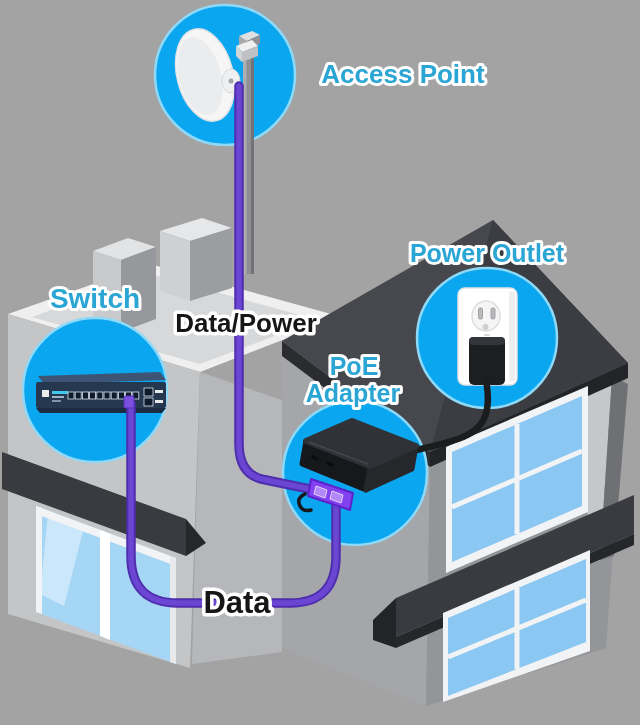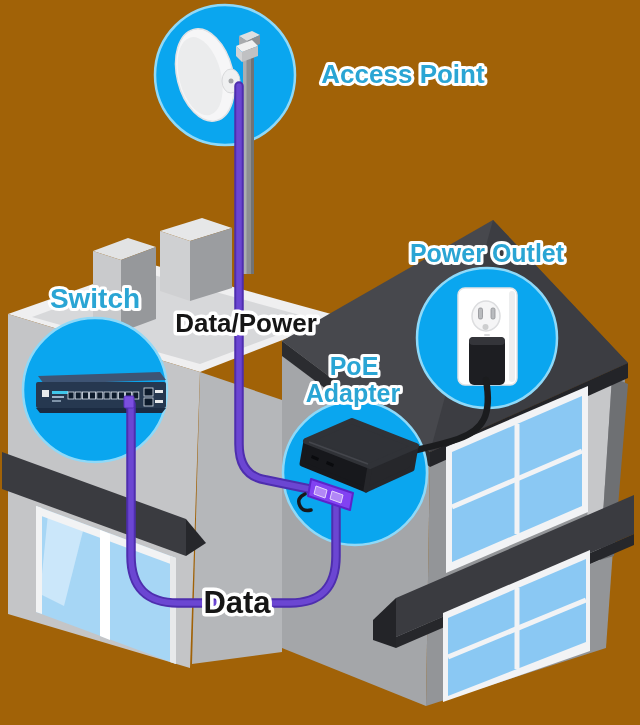--- a/index.html
+++ b/index.html
@@ -1,16 +1,16 @@
 <!DOCTYPE html>
 <html><head>
 <meta charset="utf-8">
 <style>
   html,body{margin:0;padding:0;background:#ffffff;}
-  .stage{width:640px;height:725px;position:relative;background:#a16207;overflow:hidden;}
+  .stage{width:640px;height:725px;position:relative;background:#a3a3a3;overflow:hidden;}
   svg{display:block;}
   text{font-family:"Liberation Sans",sans-serif;font-weight:700;paint-order:stroke;stroke-linejoin:round;}
   .lbl-blue{stroke:#ffffff;stroke-width:6px;}
   .lbl-dark{stroke:#ffffff;stroke-width:7px;}
 </style>
 </head>
 <body>
 
 <div class="stage">
 <svg width="640" height="725" viewBox="0 0 640 725">

